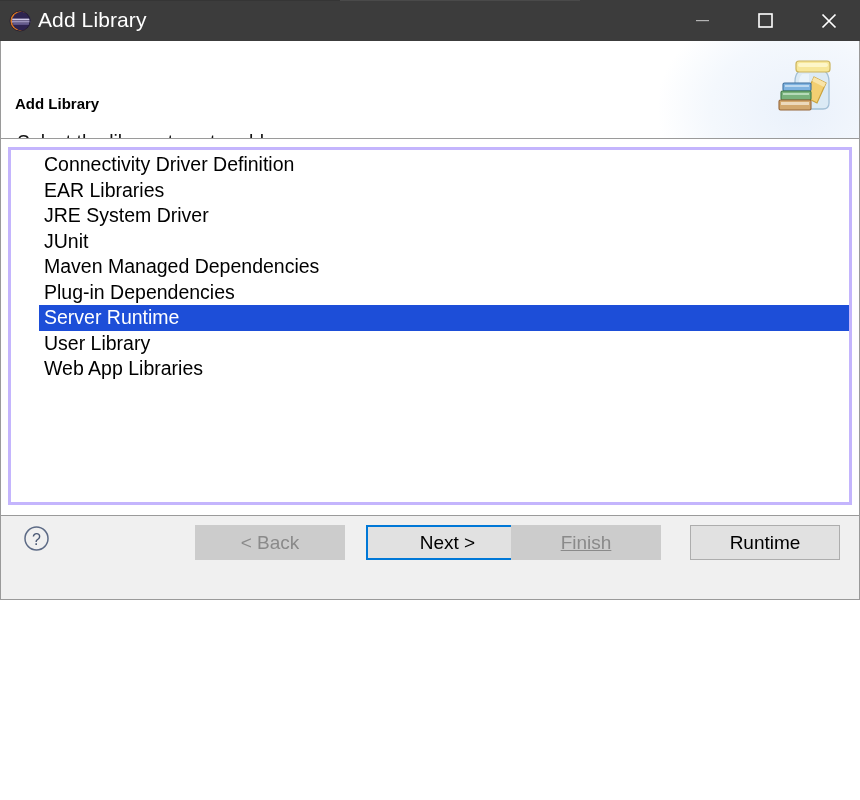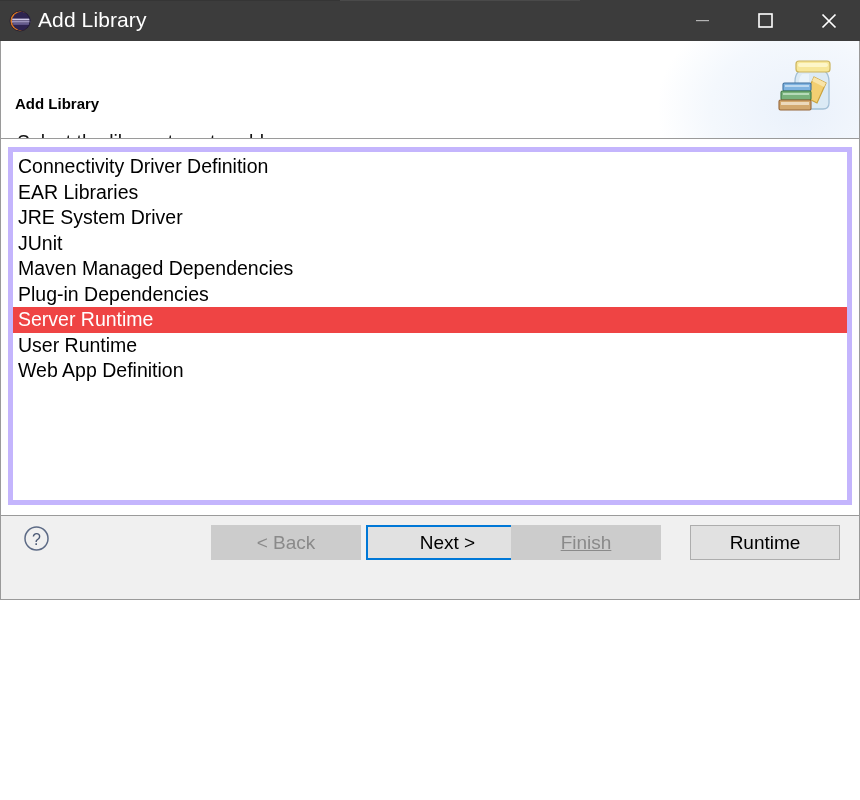--- a/index.html
+++ b/index.html
@@ -151,38 +151,39 @@
     border-right: 1px solid #9a9a9a;
     box-sizing: border-box;
   }
   #list-box {
     position: absolute;
     left: 7px;
     top: 8px;
     right: 7px;
     bottom: 10px;
     background: #ffffff;
-    border: 5px solid #c4b5fd;
+    border: 3px solid #c4b5fd;
     box-sizing: border-box;
     overflow: hidden;
+    padding-left: 28px;
   }
   #list-inner {
     padding-top: 2px;
   }
   .list-row {
     height: 25.5px;
     line-height: 25.5px;
     padding-left: 5px;
     font-size: 19.5px;
     color: #000000;
     white-space: nowrap;
     box-sizing: border-box;
   }
   .list-row.selected {
-    background: #ef4444;
+    background: #1d4ed8;
     color: #ffffff;
   }
 
   
   #footer {
     position: relative;
     height: 85px;
     background: #f0f0f0;
     border-left: 1px solid #9a9a9a;
     border-right: 1px solid #9a9a9a;
@@ -221,21 +222,21 @@
     background: #e1e1e1;
     color: #000000;
     border: 1px solid #adadad;
   }
   .dlg-btn.default {
     background: #e1e1e1;
     color: #000000;
     border: 2px solid #0078d7;
   }
 
-  #btn-back   { left: 210px;  width: 150px; }
+  #btn-back   { left: 194px;  width: 150px; }
   #btn-next   { left: 365px;  width: 147px; padding-left: 16px; }
   #btn-finish { left: 510px;  width: 150px; text-decoration: underline; }
   #btn-cancel { left: 689px;  width: 150px; }
 </style>
 </head>
 <body>
 
 <div id="window">
 
   <div id="titlebar">
@@ -306,22 +307,22 @@
   <div id="body-area">
     <div id="list-box">
       <div id="list-inner">
           <div class="list-row">Connectivity Driver Definition</div>
           <div class="list-row">EAR Libraries</div>
           <div class="list-row">JRE System Driver</div>
           <div class="list-row">JUnit</div>
           <div class="list-row">Maven Managed Dependencies</div>
           <div class="list-row">Plug-in Dependencies</div>
           <div class="list-row selected">Server Runtime</div>
-          <div class="list-row">User Runtime</div>
-          <div class="list-row">Web App Definition</div>
+          <div class="list-row">User Library</div>
+          <div class="list-row">Web App Libraries</div>
         </div>
     </div>
   </div>
 
   <div id="footer">
     <div class="help-icon-wrap">
       <svg width="27" height="27" viewBox="0 0 27 27">
         <circle cx="13.5" cy="13.5" r="11.5" fill="#f0f0f0" stroke="#5d6b86" stroke-width="1.5"></circle>
         <text x="13.5" y="19.5" text-anchor="middle" font-family="Liberation Sans, sans-serif" font-size="16" fill="#4a5874">?</text>
       </svg>

